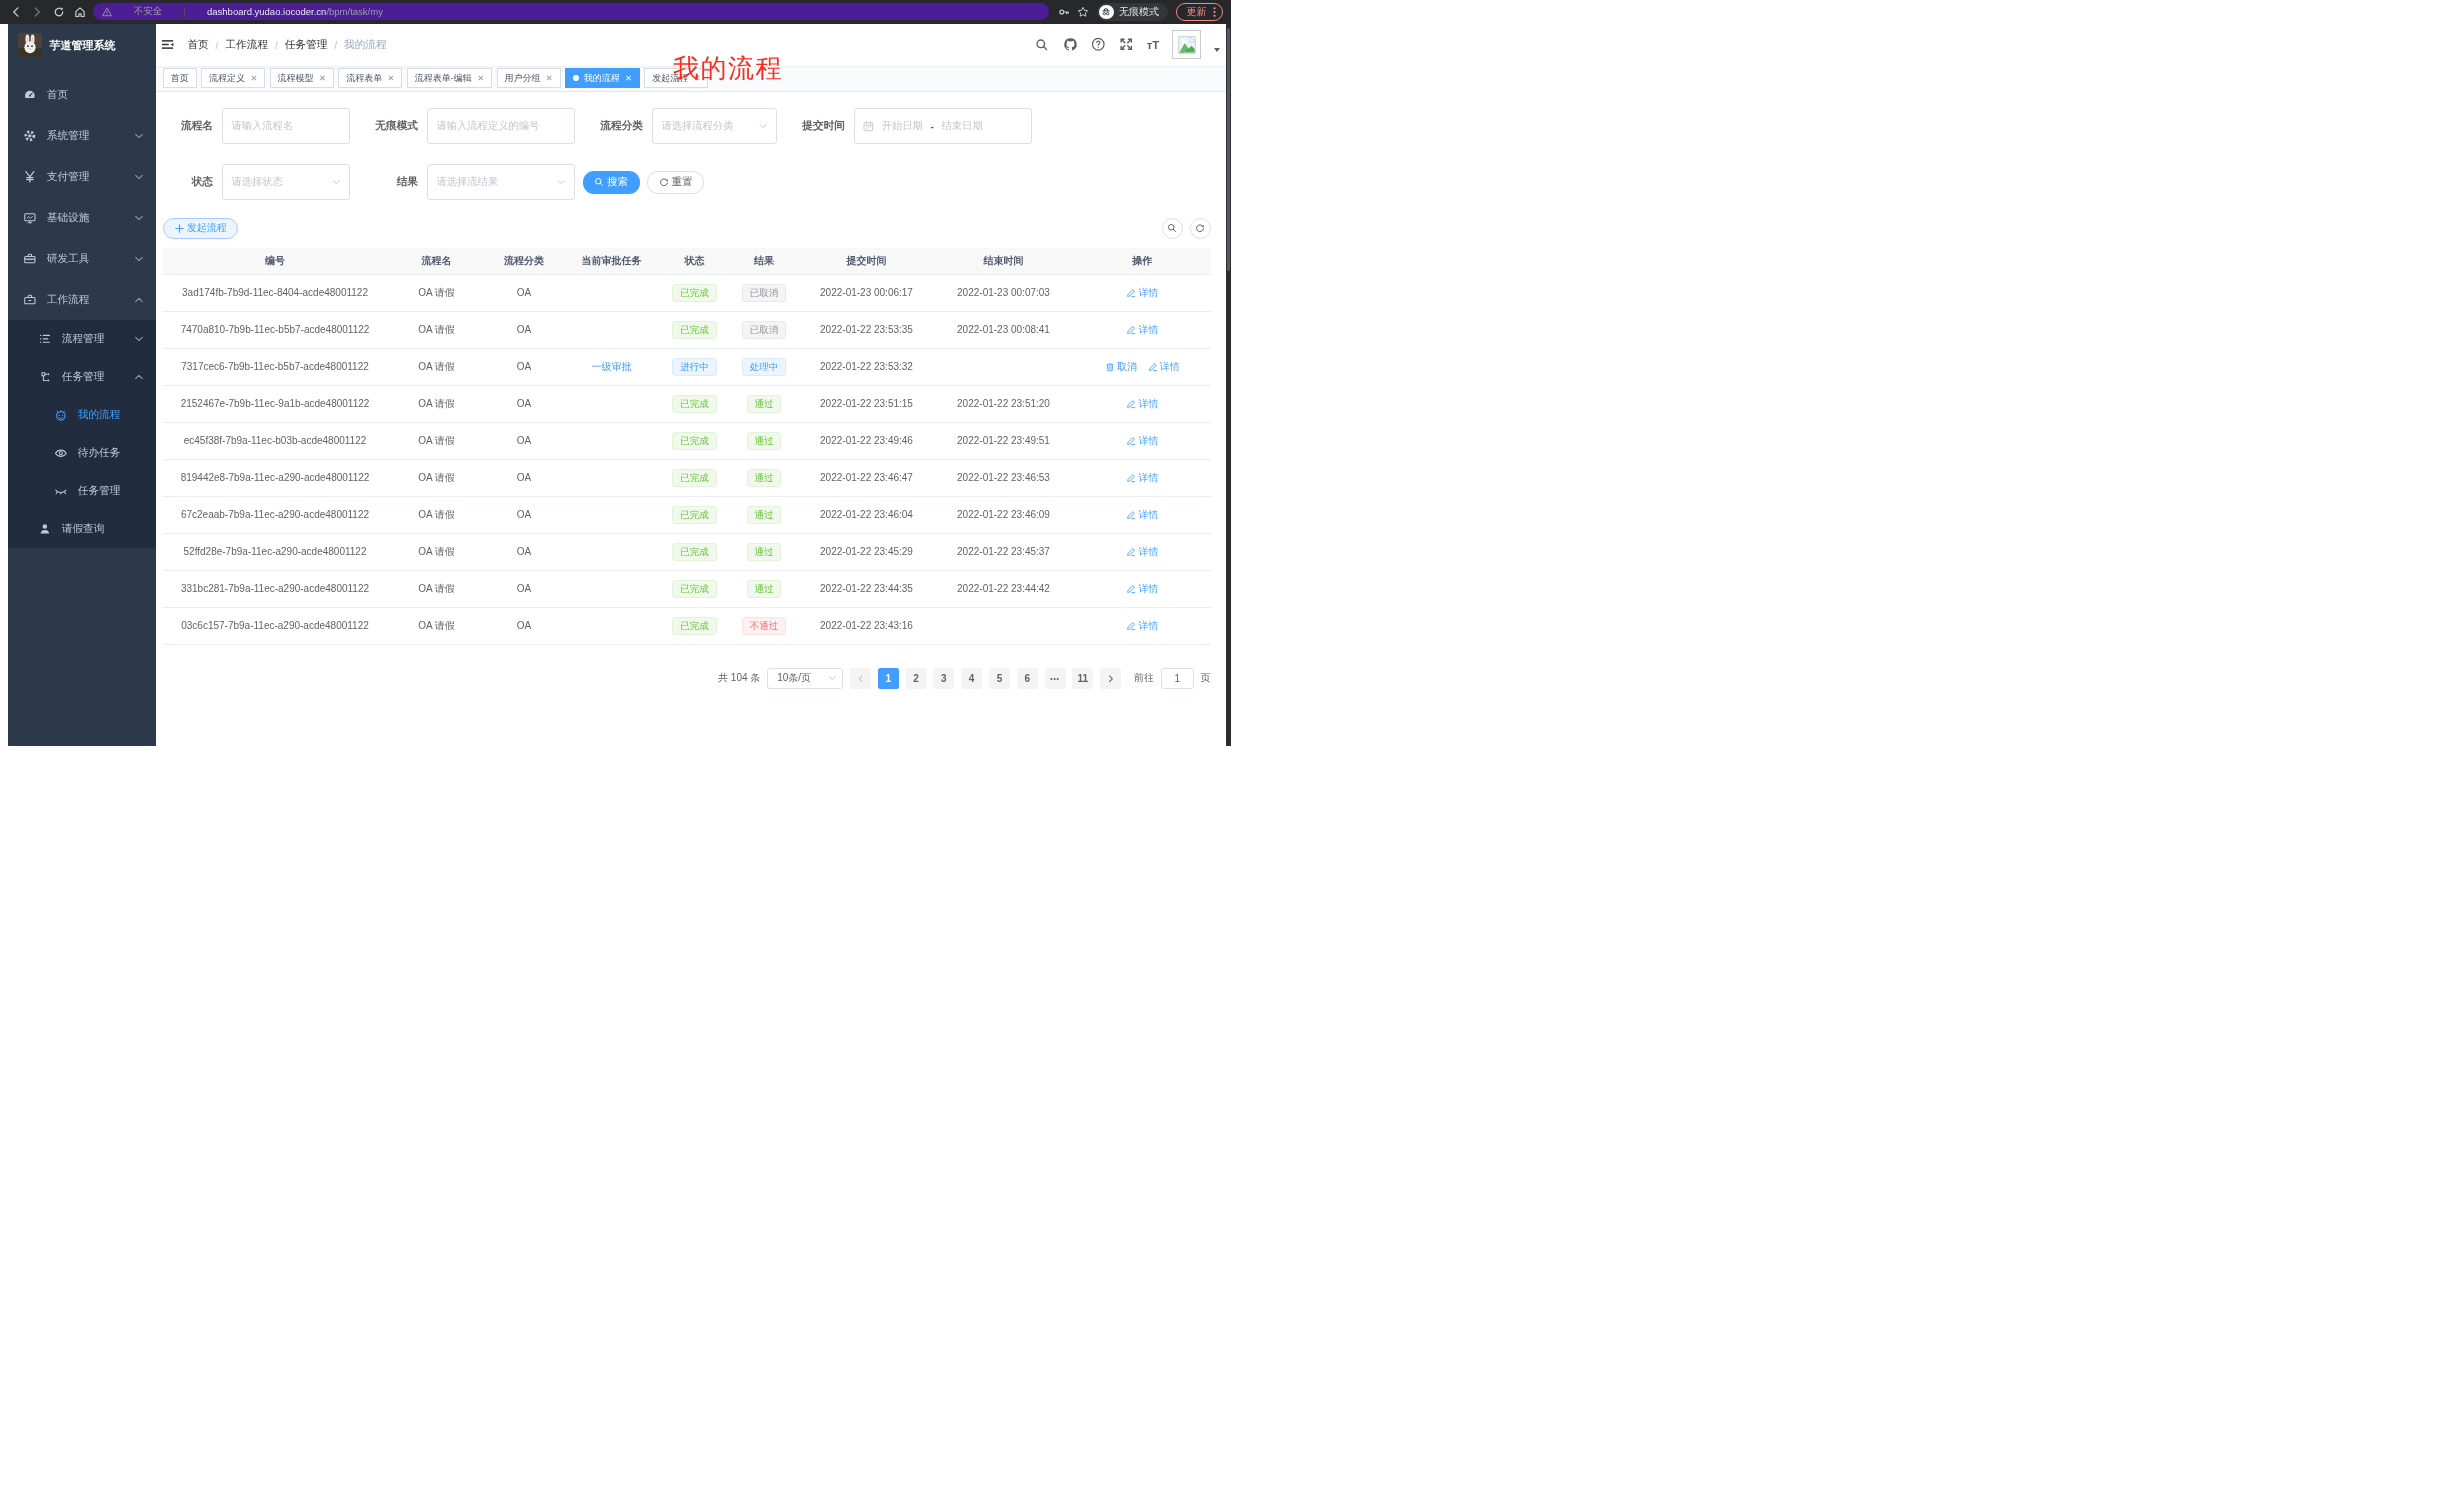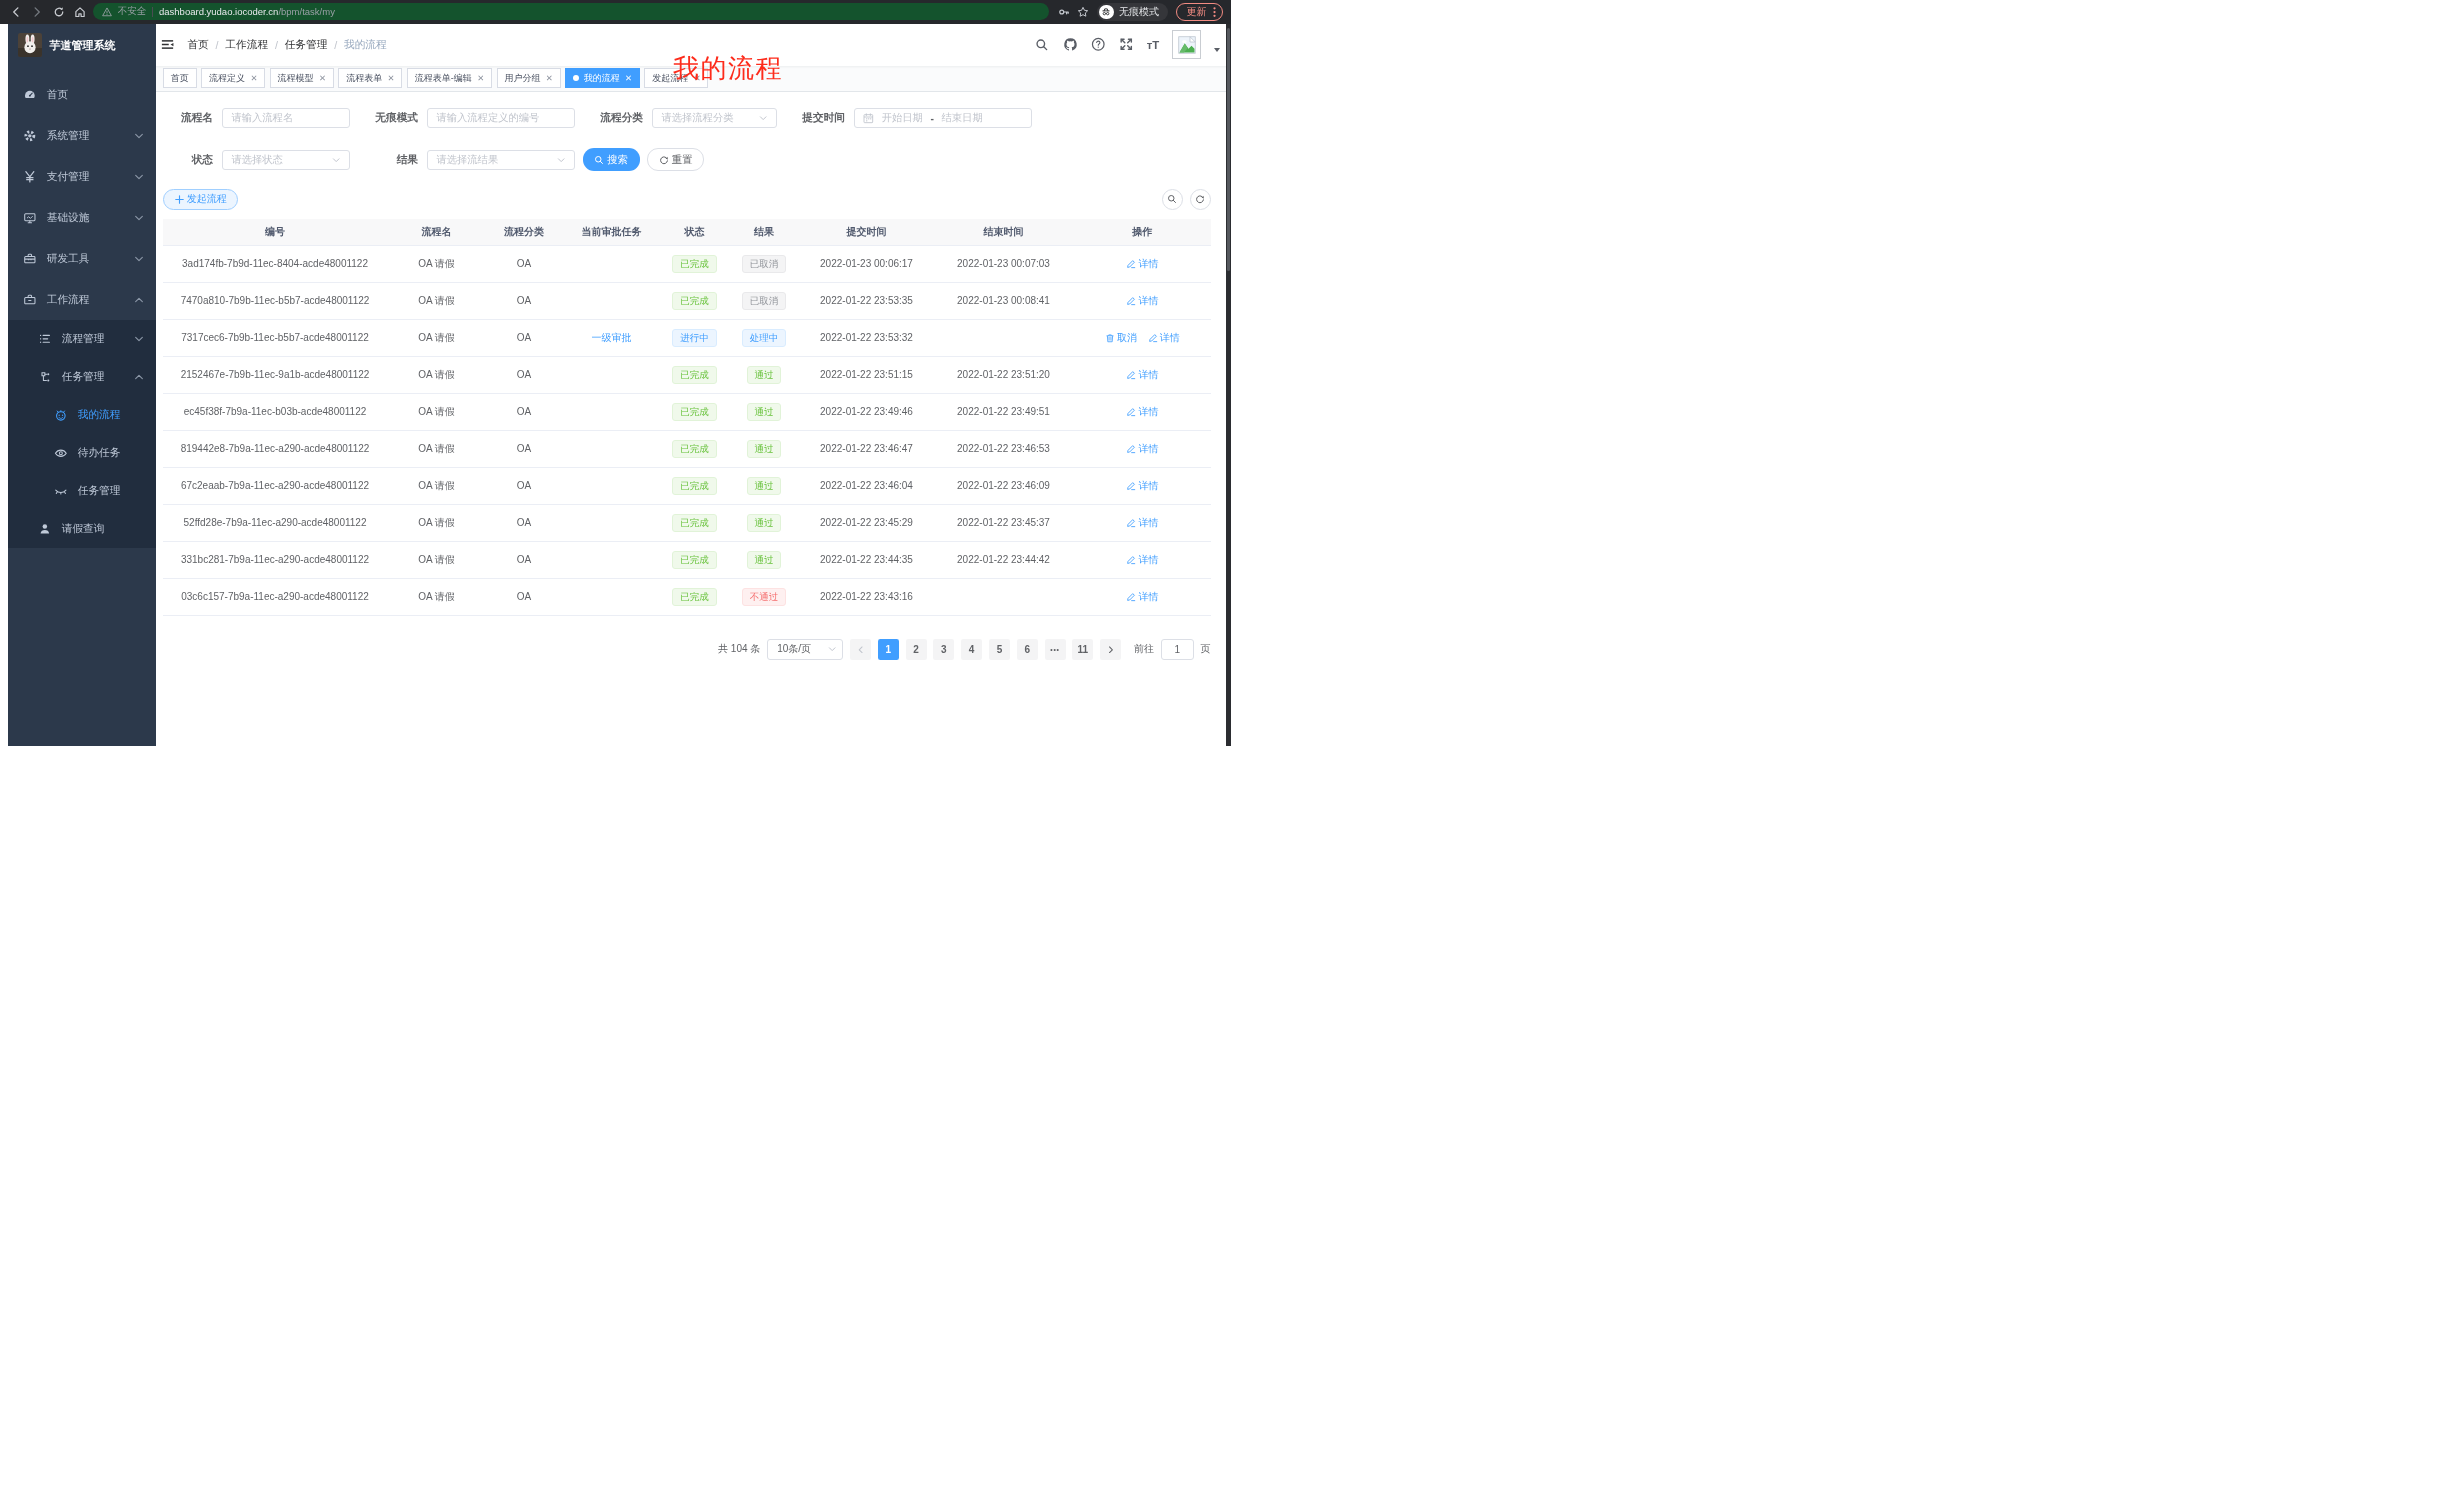--- a/index.html
+++ b/index.html
@@ -4,21 +4,21 @@
 <style>
   * { margin:0; padding:0; box-sizing:border-box; }
   html,body { background:#fff; }
   body { font-family:"Liberation Sans","DejaVu Sans",sans-serif; }
   #page { position:relative; width:1231px; height:746px; overflow:hidden; background:#fff; }
 
   
   .chrome { position:absolute; top:0; left:0; width:100%; height:23.6px; background:#26282c; display:flex; align-items:center; padding:0 7.6px; gap:4.6px; z-index:50;}
   .chrome .navbtn { width:16.7px; height:16.7px; display:flex; align-items:center; justify-content:center; color:#c8cbd0; border-radius:50%; flex:none;}
   .chrome .navbtn.dim { color:#74797f; }
-  .urlpill { flex:1; height:16.7px; background:#14532d; border-radius:8.4px; display:flex; align-items:center; padding:0 9px; gap:6px; color:#9aa0a6; font-size:9.5px; min-width:0;}
+  .urlpill { flex:1; height:16.7px; background:#4c1d95; border-radius:8.4px; display:flex; align-items:center; padding:0 9px; gap:22px; color:#9aa0a6; font-size:9.5px; min-width:0;}
   .urlpill .sep { width:0.8px; height:10px; background:#4a4d52; }
   .url-host { color:#e8eaed; }
   .url-path { color:#9aa0a6; }
   .chrome .right-icons { display:flex; align-items:center; gap:7.6px; margin-left:4.6px; }
   .incog-chip { height:18px; background:#35363a; border-radius:9px; display:flex; align-items:center; gap:5.3px; padding:0 9px 0 2.3px; color:#e8eaed; font-size:10px; flex:none;}
   .incog-circ { width:14.5px; height:14.5px; background:#fff; border-radius:50%; display:flex; align-items:center; justify-content:center; }
   .update-pill { height:18px; border:1.1px solid #f28b82; color:#f28b82; border-radius:10px; display:flex; align-items:center; gap:6px; padding:0 6.8px 0 10px; font-size:10px; flex:none;}
 
   
   .scrollstrip { position:absolute; right:0; top:23.6px; bottom:0; width:5.3px; background:#2b2d31; z-index:40;}
@@ -64,21 +64,21 @@
   .tab.active { background:#409eff; border-color:#409eff; color:#fff; }
   .tab.active .dot { display:block; }
   .tab.active .tclose { color:#fff; }
 
   .content { padding:16.7px 20.5px 0 15px; position:relative; }
 
   
   .frow { display:flex; align-items:center; margin-bottom:20px; }
   .flabel { font-size:10.7px; font-weight:600; color:#606266; text-align:right; padding-right:9px; white-space:nowrap; }
   .w1 { width:59px; } .w2 { width:68px; }
-  .finput { height:20px; border:0.8px solid #dcdfe6; border-radius:3px; background:#fff; display:flex; align-items:center; padding:0 8.4px; font-size:10.3px; color:#c0c4cc; gap:5.3px; }
+  .finput { height:36px; border:0.8px solid #dcdfe6; border-radius:3px; background:#fff; display:flex; align-items:center; padding:0 8.4px; font-size:10.3px; color:#c0c4cc; gap:5.3px; }
   .finput .ph { color:#c0c4cc; }
   .fsel .selcaret { margin-left:auto; color:#c0c4cc; display:flex; }
   .in-name, .in-status { width:128px; }
   .in-def, .in-result { width:148px; }
   .in-cat { width:125px; }
   .in-date { width:178px; }
   .gap12 { width:9px; flex:none; }
   .daterange { justify-content:flex-start; gap:7.6px; }
   .daterange .dsep { color:#606266; font-weight:bold; }
   .btn { height:23px; border-radius:11px; font-size:10.3px; display:inline-flex; align-items:center; justify-content:space-between; gap:3px; cursor:pointer; border:0.8px solid transparent; padding:0 10.7px; }

